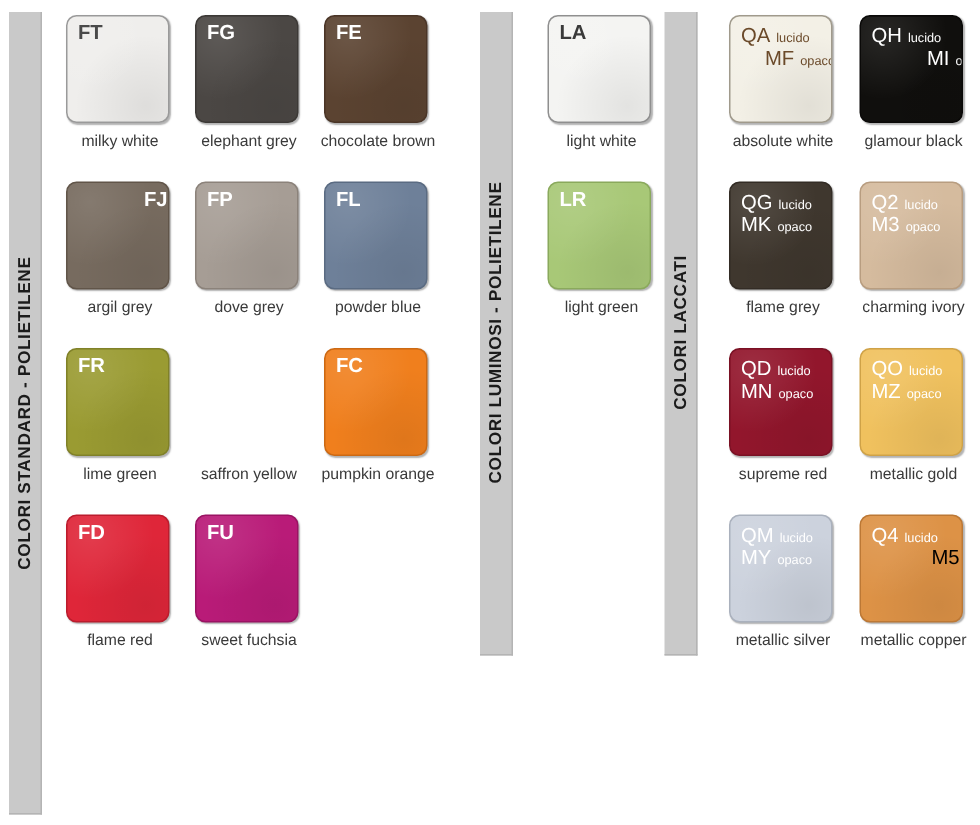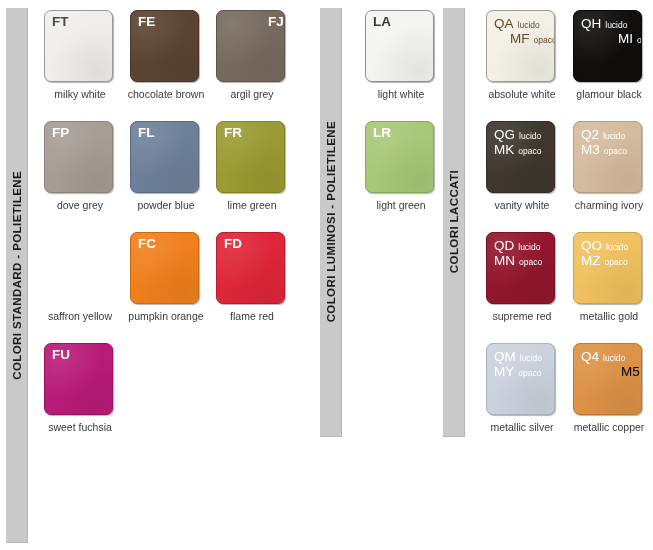--- a/index.html
+++ b/index.html
@@ -165,20 +165,26 @@
 
   <div class="group" id="group-standard">
     <div class="grid" id="grid-standard">
         <div class="swatch-cell">
           <div class="swatch-chip" style="background: rgb(239, 238, 236); border: 1px solid rgb(154, 154, 154);">
             <div class="swatch-code" style="color: rgb(74, 74, 74);">FT</div>
           </div>
           <div class="swatch-name">milky white</div>
         </div>
         <div class="swatch-cell">
+          <div class="swatch-chip" style="background: rgb(75, 71, 68); border: 1px solid rgb(60, 57, 54);">
+            <div class="swatch-code" style="color: rgb(255, 255, 255);">FG</div>
+          </div>
+          <div class="swatch-name">elephant grey</div>
+        </div>
+        <div class="swatch-cell">
           <div class="swatch-chip" style="background: rgb(91, 67, 49); border: 1px solid rgb(74, 53, 39);">
             <div class="swatch-code" style="color: rgb(255, 255, 255);">FE</div>
           </div>
           <div class="swatch-name wide">chocolate brown</div>
         </div>
         <div class="swatch-cell">
           <div class="swatch-chip" style="background: rgb(119, 107, 95); border: 1px solid rgb(97, 85, 73);">
             <div class="swatch-code" style="color: rgb(255, 255, 255); padding-left: 44px;">FJ</div>
           </div>
           <div class="swatch-name">argil grey</div>
@@ -280,21 +286,21 @@
               <div class="code-row">
                 <span class="code-main" style="color: rgb(255, 255, 255);">QG</span>
                 <span class="code-finish" style="color: rgb(255, 255, 255);">lucido</span>
               </div>
               <div class="code-row">
                 <span class="code-main" style="color: rgb(255, 255, 255);">MK</span>
                 <span class="code-finish" style="color: rgb(255, 255, 255);">opaco</span>
               </div>
             </div>
           </div>
-          <div class="swatch-name">vanity white</div>
+          <div class="swatch-name">flame grey</div>
         </div>
         <div class="swatch-cell">
           <div class="swatch-chip" style="background: rgb(213, 187, 158); border: 1px solid rgb(184, 157, 128);">
             <div class="code-rows">
               <div class="code-row">
                 <span class="code-main" style="color: rgb(255, 255, 255);">Q2</span>
                 <span class="code-finish" style="color: rgb(255, 255, 255);">lucido</span>
               </div>
               <div class="code-row">
                 <span class="code-main" style="color: rgb(255, 255, 255);">M3</span>

